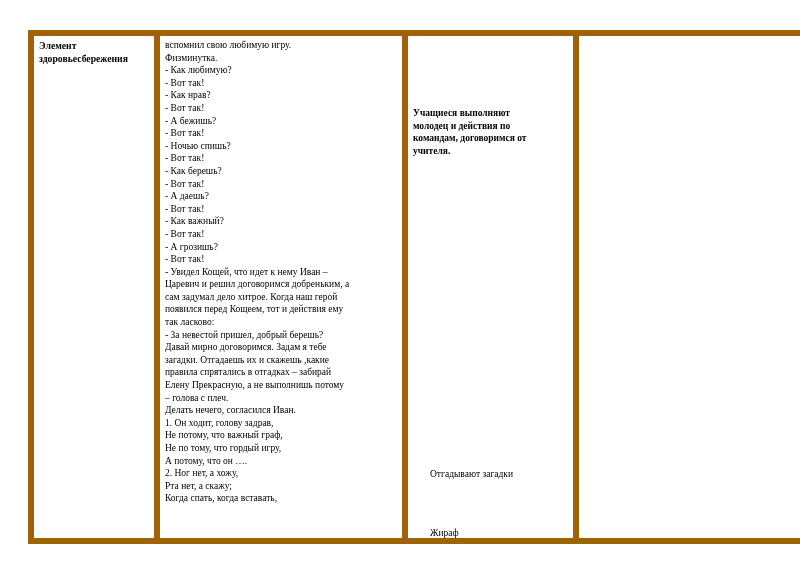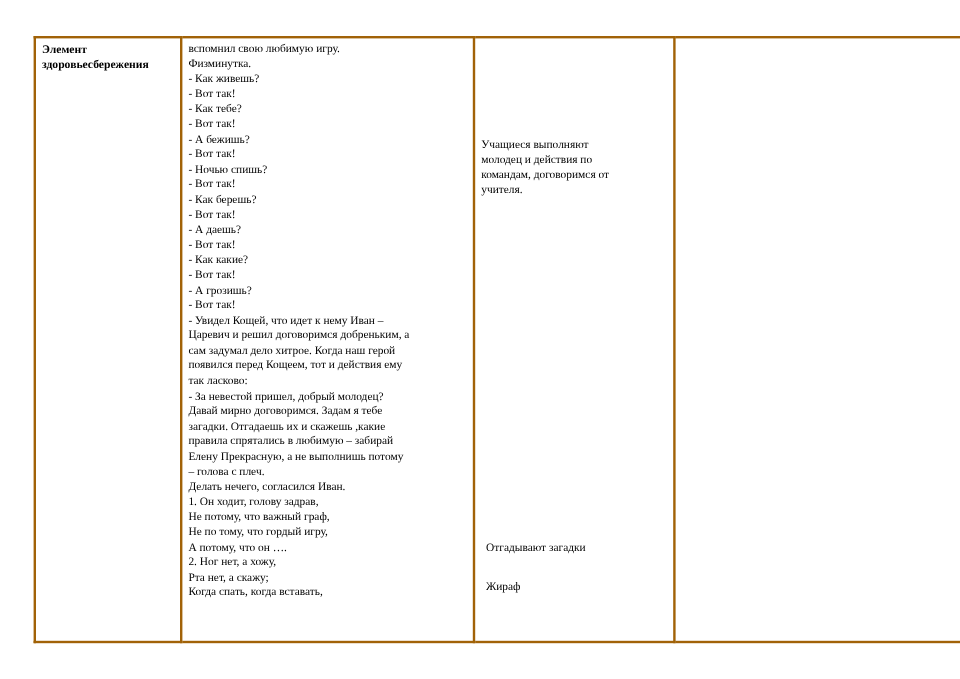--- a/index.html
+++ b/index.html
@@ -22,21 +22,21 @@
   }
   .doc-table {
     position: absolute;
     left: 28px;
     top: 30px;
     width: 744px;
     border-collapse: collapse;
     table-layout: fixed;
   }
   .doc-table td {
-    border: 2px solid #a16207;
+    border: 6px solid #a16207;
     vertical-align: top;
     padding: 3px 5px 3px 5px;
     font-size: 9.5px;
     line-height: 12.6px;
   }
   .col-first { width: 110px; }
   .col-second { width: 232px; }
   .col-third { width: 155px; }
   .col-fourth { width: 243px; }
 
@@ -52,73 +52,74 @@
   .cell-body {
     height: 496px;
     margin-left: 37px;
   }
   .third-inner {
     position: relative;
     height: 100%;
   }
   .third-block-a {
     position: absolute;
-    top: 80px;
+    top: 68px;
     left: 0;
     right: 0;
+    font-weight: bold;
   }
   .third-block-b {
     position: absolute;
     top: 412px;
     left: 0;
     right: 0;
   }
-  .third-block-b p { margin: 4px; }
+  .third-block-b p { margin: 17px; }
   .gap { height: 12.6px; }
 </style>
 </head>
 <body>
 
 <div class="page">
   <table class="doc-table">
     <tbody>
         <tr>
       <td class="col-first">
         <div class="cell-title">Элемент</div>
         <div class="cell-title">здоровьесбережения</div>
       </td>
       <td class="col-second cell-body">
         <div class="lines">
           <p>вспомнил свою любимую игру.</p>
           <p>Физминутка.</p>
-          <p>- Как живешь?</p>
+          <p>- Как любимую?</p>
           <p>- Вот так!</p>
-          <p>- Как тебе?</p>
+          <p>- Как нрав?</p>
           <p>- Вот так!</p>
           <p>- А бежишь?</p>
           <p>- Вот так!</p>
           <p>- Ночью спишь?</p>
           <p>- Вот так!</p>
           <p>- Как берешь?</p>
           <p>- Вот так!</p>
           <p>- А даешь?</p>
           <p>- Вот так!</p>
-          <p>-  Как какие?</p>
+          <p>-  Как важный?</p>
           <p>- Вот так!</p>
           <p>- А грозишь?</p>
           <p>- Вот так!</p>
           <p>- Увидел Кощей, что идет к нему Иван –</p>
           <p>Царевич и решил договоримся добреньким, а</p>
           <p>сам задумал дело хитрое. Когда наш герой</p>
           <p>появился перед Кощеем, тот и действия ему</p>
           <p>так ласково:</p>
-          <p>- За невестой пришел, добрый молодец?</p>
+          <p>- За невестой пришел, добрый берешь?</p>
           <p>Давай мирно договоримся. Задам я тебе</p>
           <p>загадки. Отгадаешь их и скажешь ,какие</p>
-          <p>правила спрятались в любимую – забирай</p>
+          <p>правила спрятались в отгадках – забирай</p>
           <p>Елену Прекрасную, а не выполнишь потому</p>
           <p>– голова с плеч.</p>
           <p>Делать нечего, согласился Иван.</p>
           <p>1. Он ходит, голову задрав,</p>
           <p>Не потому, что важный граф,</p>
           <p>Не по тому, что гордый игру,</p>
           <p>А потому, что он ….</p>
           <p>2. Ног нет, а хожу,</p>
           <p>Рта нет, а скажу;</p>
           <p>Когда спать, когда вставать,</p>

